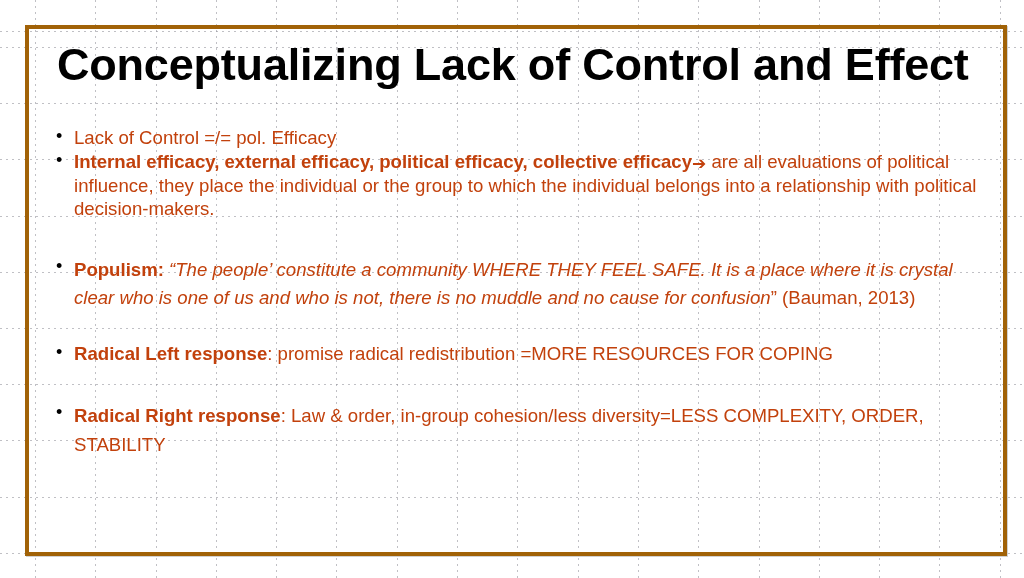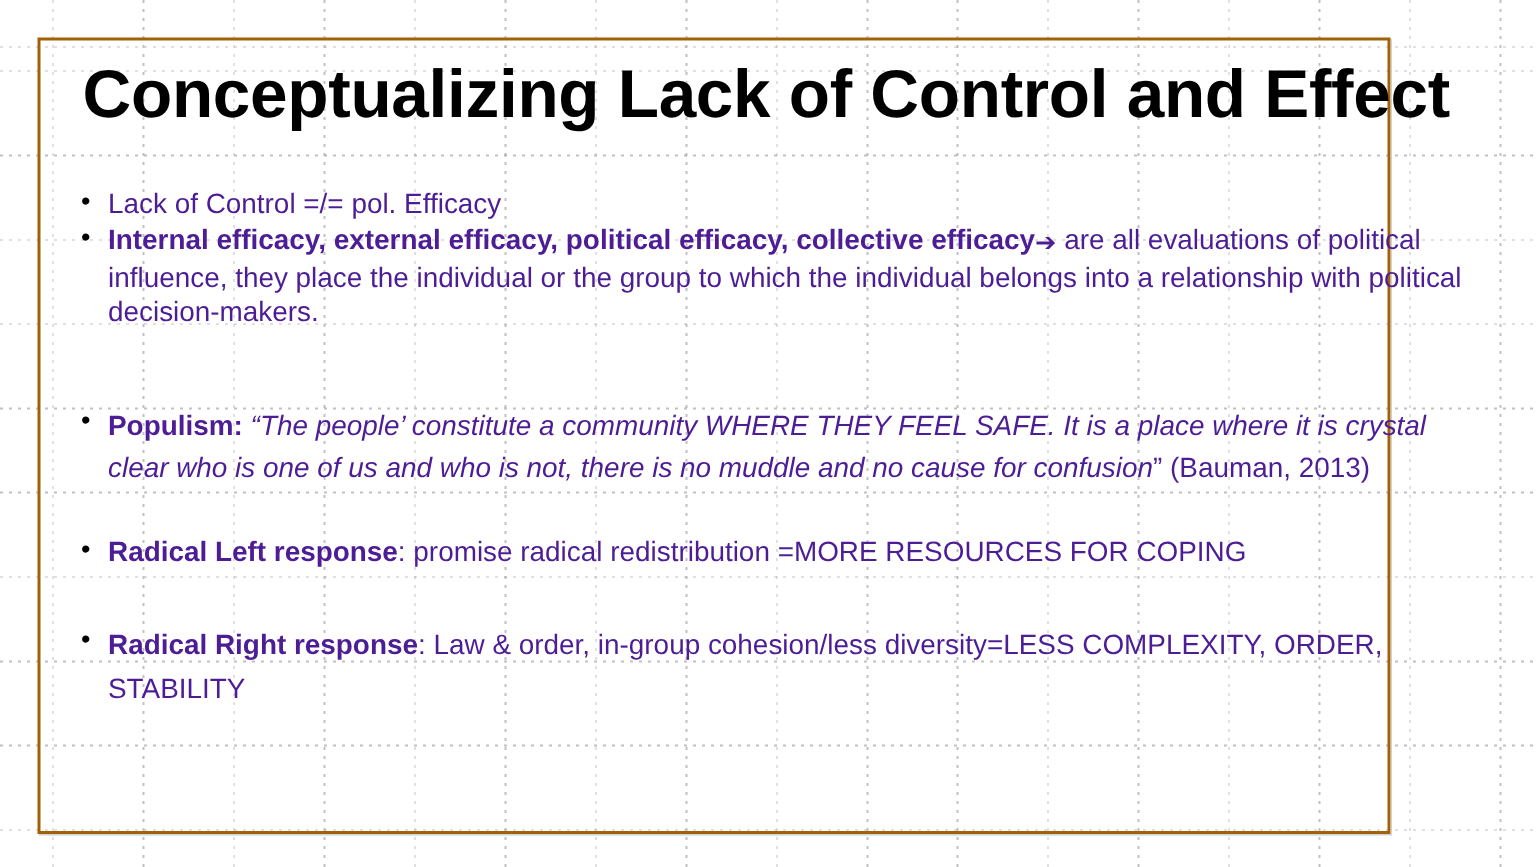--- a/index.html
+++ b/index.html
@@ -66,24 +66,24 @@
       #000 0px, #000 2px, rgba(0,0,0,0) 2px, rgba(0,0,0,0) 6px
     );
     background-position-y: 47px;
   }
 
   
   .slide {
     position: absolute;
     left: 25px;
     top: 25px;
-    width: 902px;
+    width: 982px;
     height: 531px;
     box-sizing: border-box;
-    border: 2px solid #a16207;
+    border: 4px solid #a16207;
     background: transparent;
     box-shadow: 1px 1px 0 rgba(0,0,0,0.18);
   }
 
   .slide-inner {
     position: relative;
     width: 100%;
     height: 100%;
     box-sizing: border-box;
     padding: 0;
@@ -107,38 +107,38 @@
   .slide-body {
     position: absolute;
     left: 18px;
     top: 97px;
     width: 948px;
   }
 
   .bullet {
     position: relative;
     padding-left: 27px;
-    color: #4c1d95;
+    color: #c2410c;
     font-size: 18.6px;
     line-height: 1.28;
     margin-bottom: 0;
   }
   .bullet::before {
     content: "\2022";
     position: absolute;
     left: 9px;
     top: -1px;
     font-size: 18px;
     line-height: 1.28;
     color: #000000;
   }
 
   .bullet.b1 { margin-top: 0; }
   .bullet.b2 { }
-  .bullet.b3 { margin-top: 50px; }
+  .bullet.b3 { margin-top: 35px; }
   .bullet.b4 { margin-top: 37px; }
   .bullet.b5 { margin-top: 29px; }
 
   .bullet.spaced { line-height: 1.52; }
 
   .bold { font-weight: bold; }
   .ital { font-style: italic; }
 
   .arrow-glyph {
     font-family: "DejaVu Sans", sans-serif;

